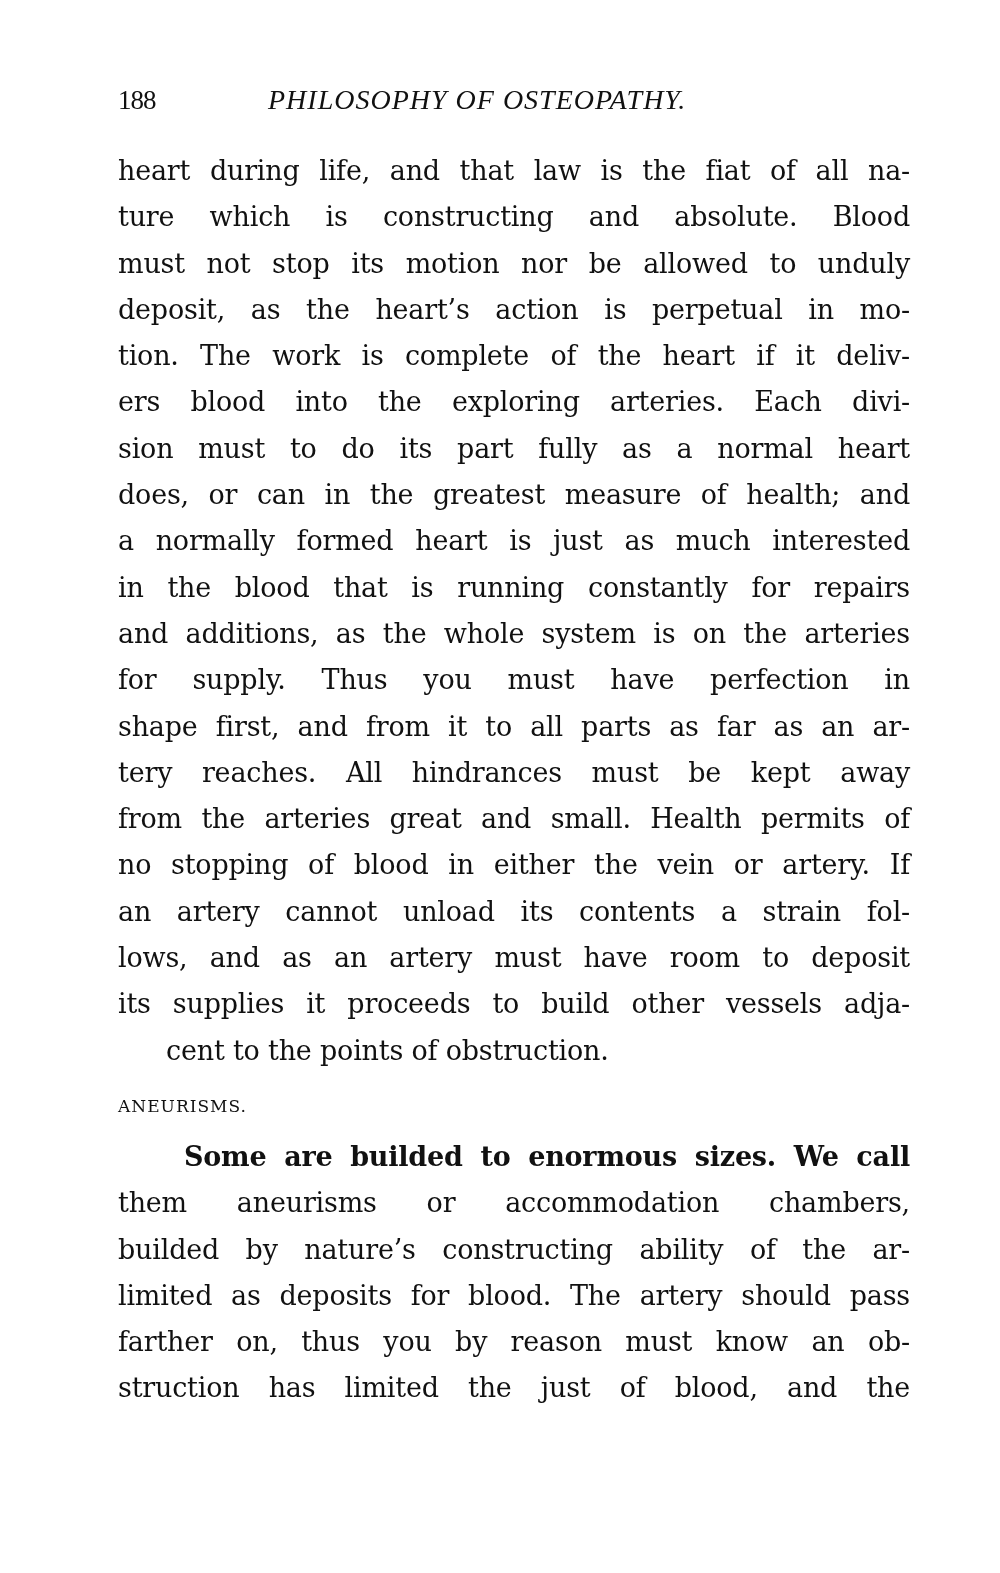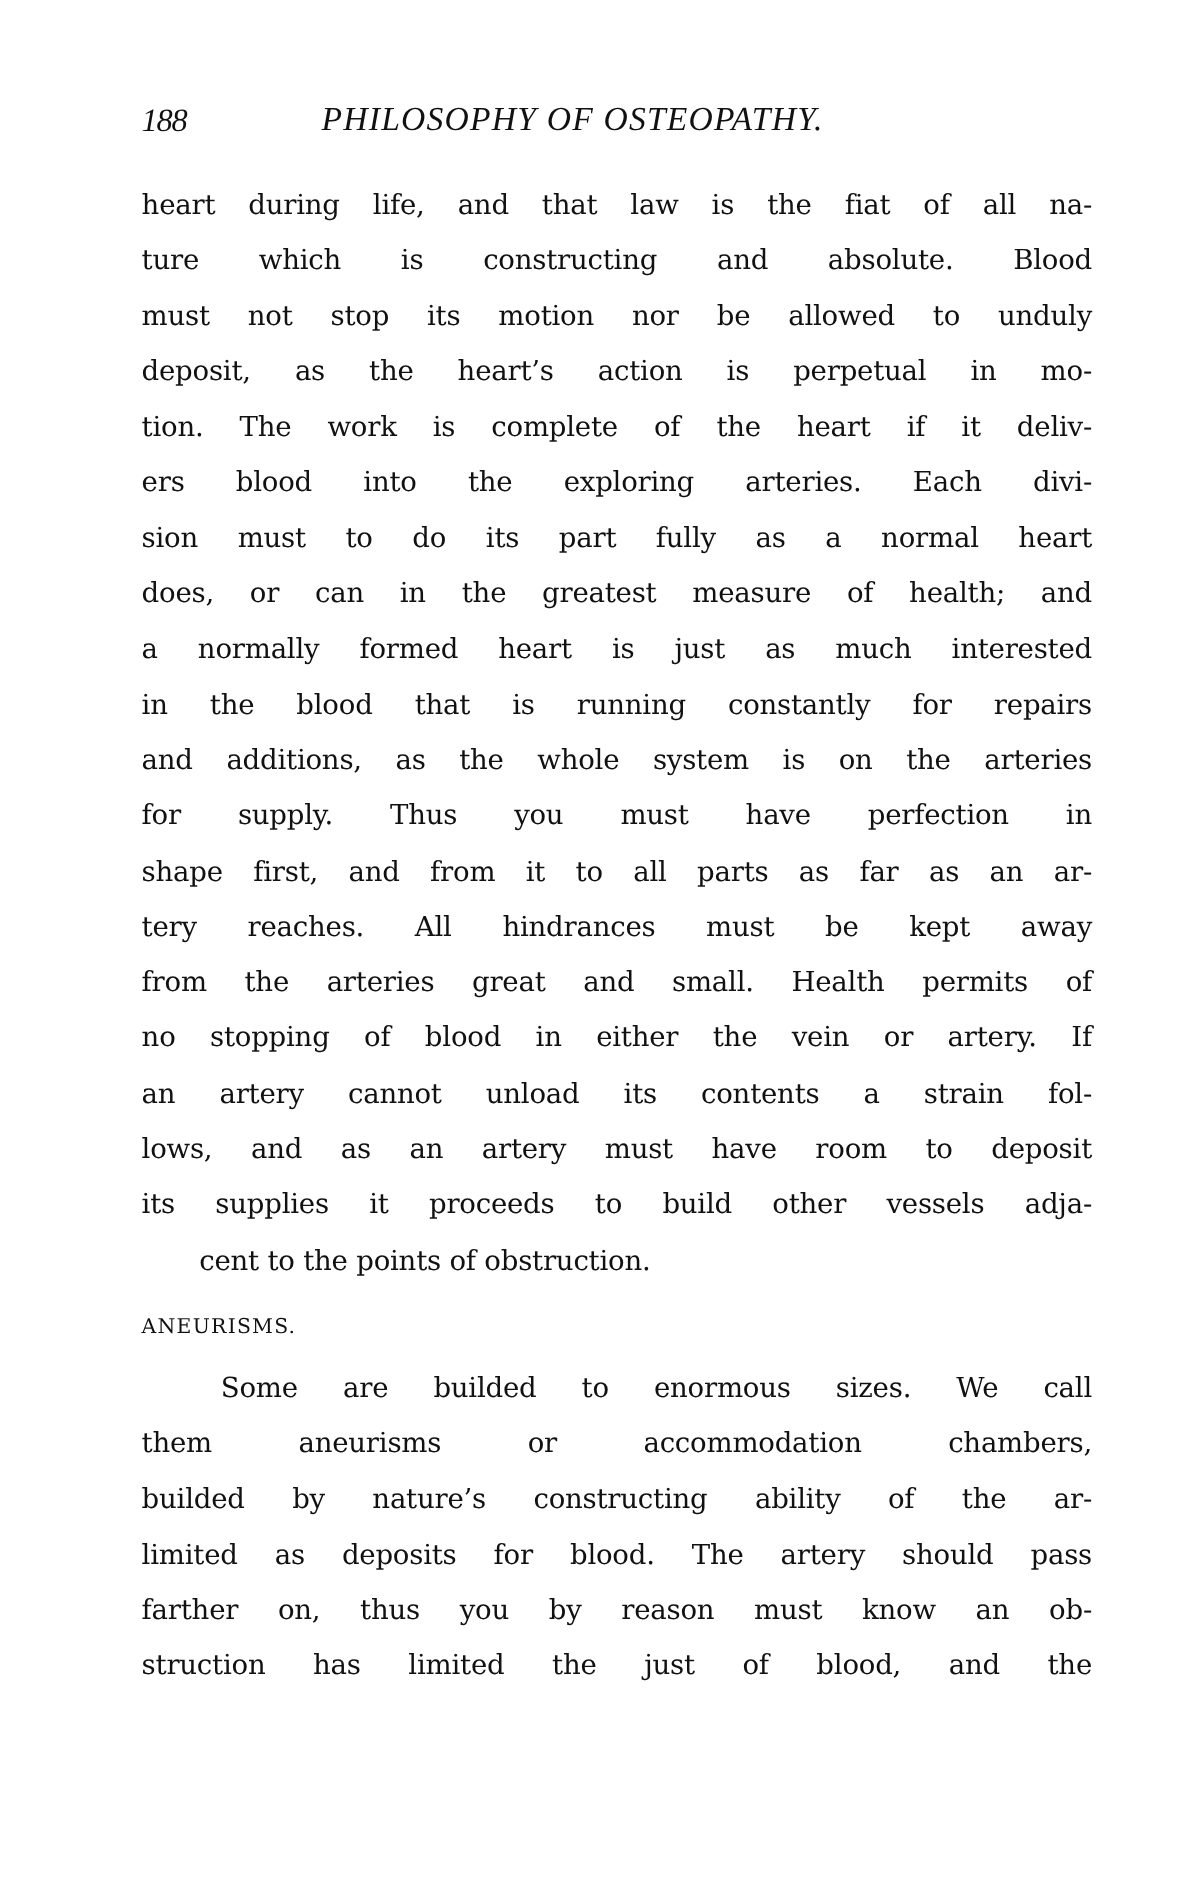--- a/index.html
+++ b/index.html
@@ -27,50 +27,50 @@
       font-size: 25px;
       line-height: 44px;
     }
     .page-number {
       position: absolute;
       left: 0;
       top: 0;
       font-family: "Liberation Serif", serif;
       font-size: 27px;
       letter-spacing: -1px;
-      font-style: italic;
     }
     .running-title {
       position: absolute;
       left: 150px;
       top: 0;
       font-style: italic;
       font-family: "Liberation Serif", serif;
       font-size: 28px;
       letter-spacing: 1px;
     }
     .body-text {
       margin-top: 26px;
     }
     .line {
       display: block;
       height: 46.3px;
       line-height: 46.3px;
-      font-size: 23px;
+      font-size: 27px;
       white-space: nowrap;
       text-align: justify;
       text-align-last: justify;
       letter-spacing: -0.2px;
     }
     .line.last {
       text-align-last: left;
       margin-left: 48px;
     }
     .line.indent {
       padding-left: 66px;
+      font-weight: bold;
     }
     .section-heading {
       display: block;
       text-align: left;
       font-size: 17px;
       letter-spacing: 1px;
       height: 60px;
       line-height: 64px;
       padding-right: 30px;
     }

